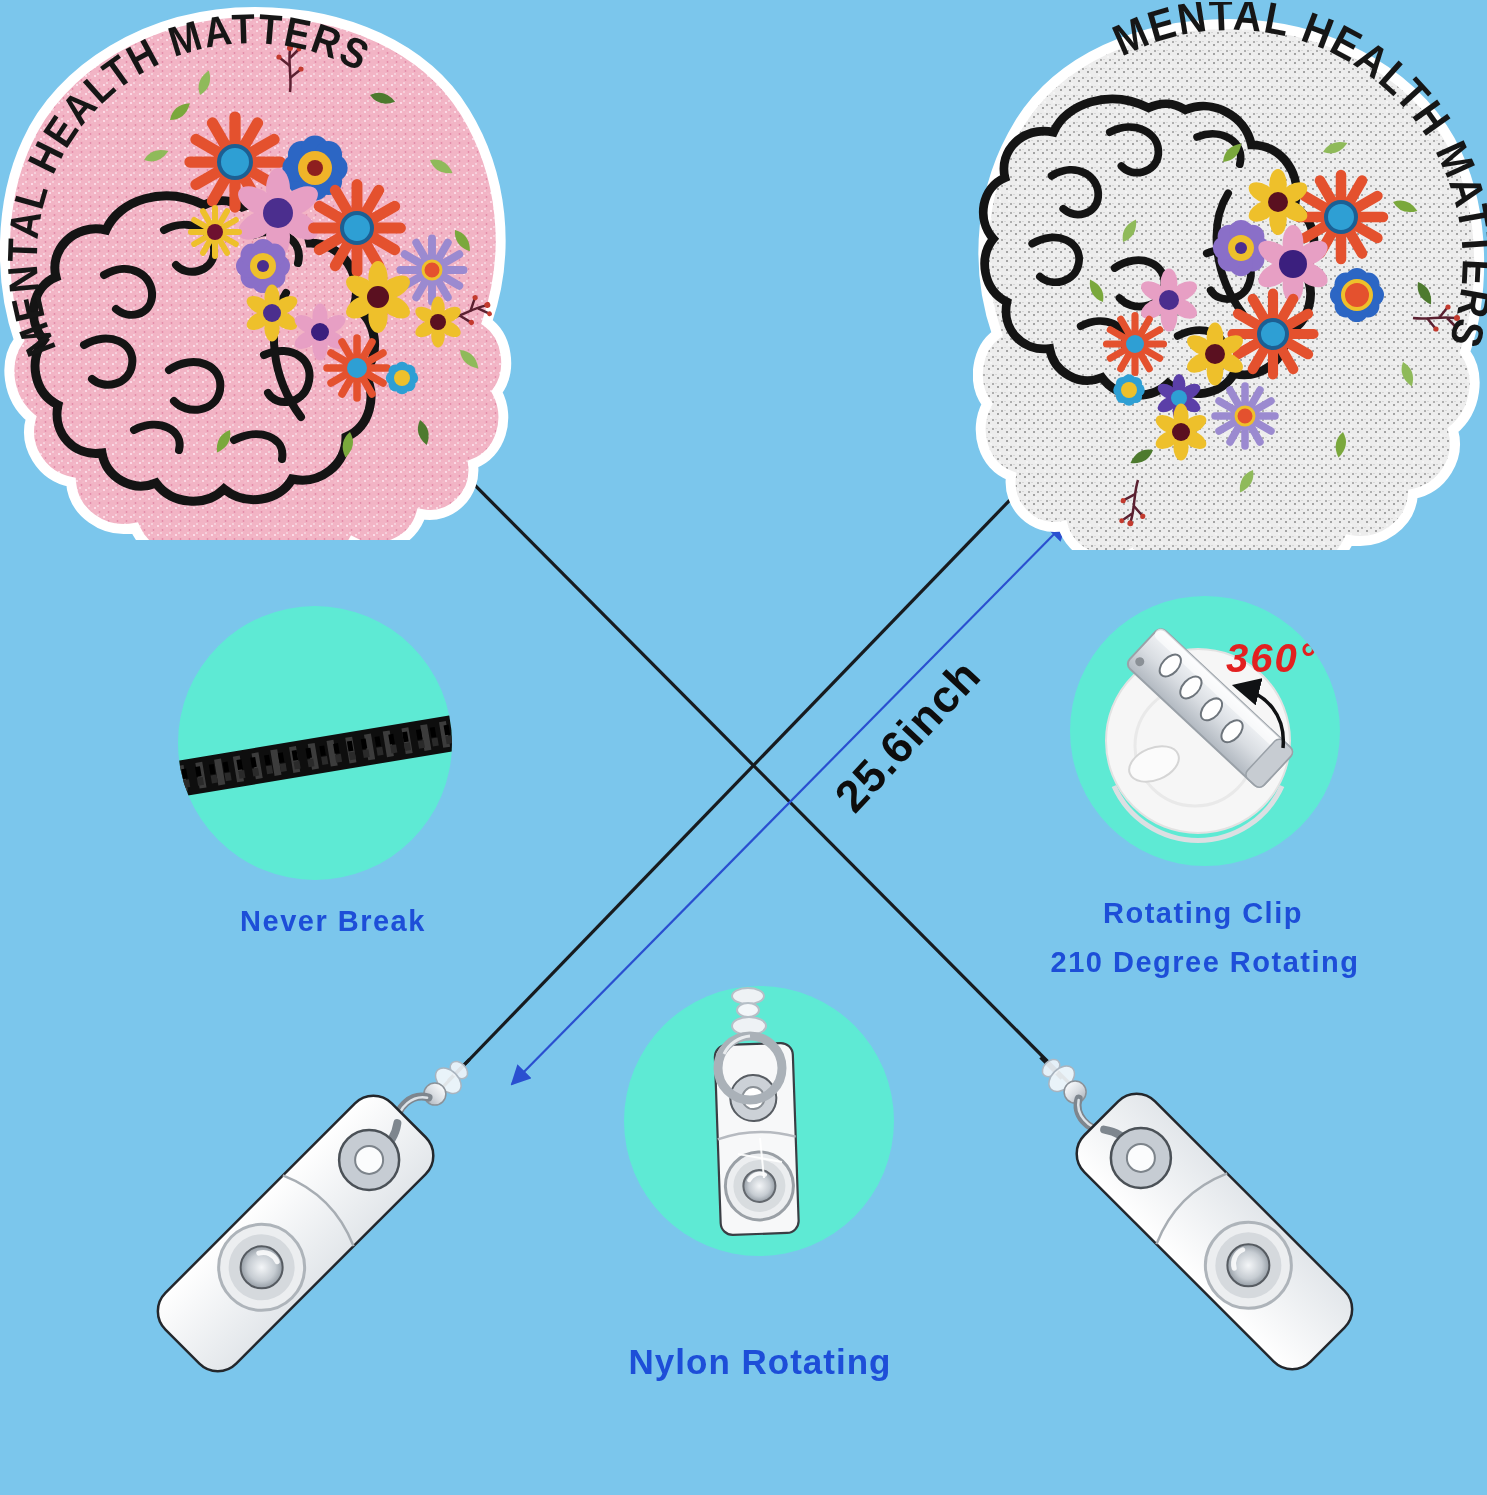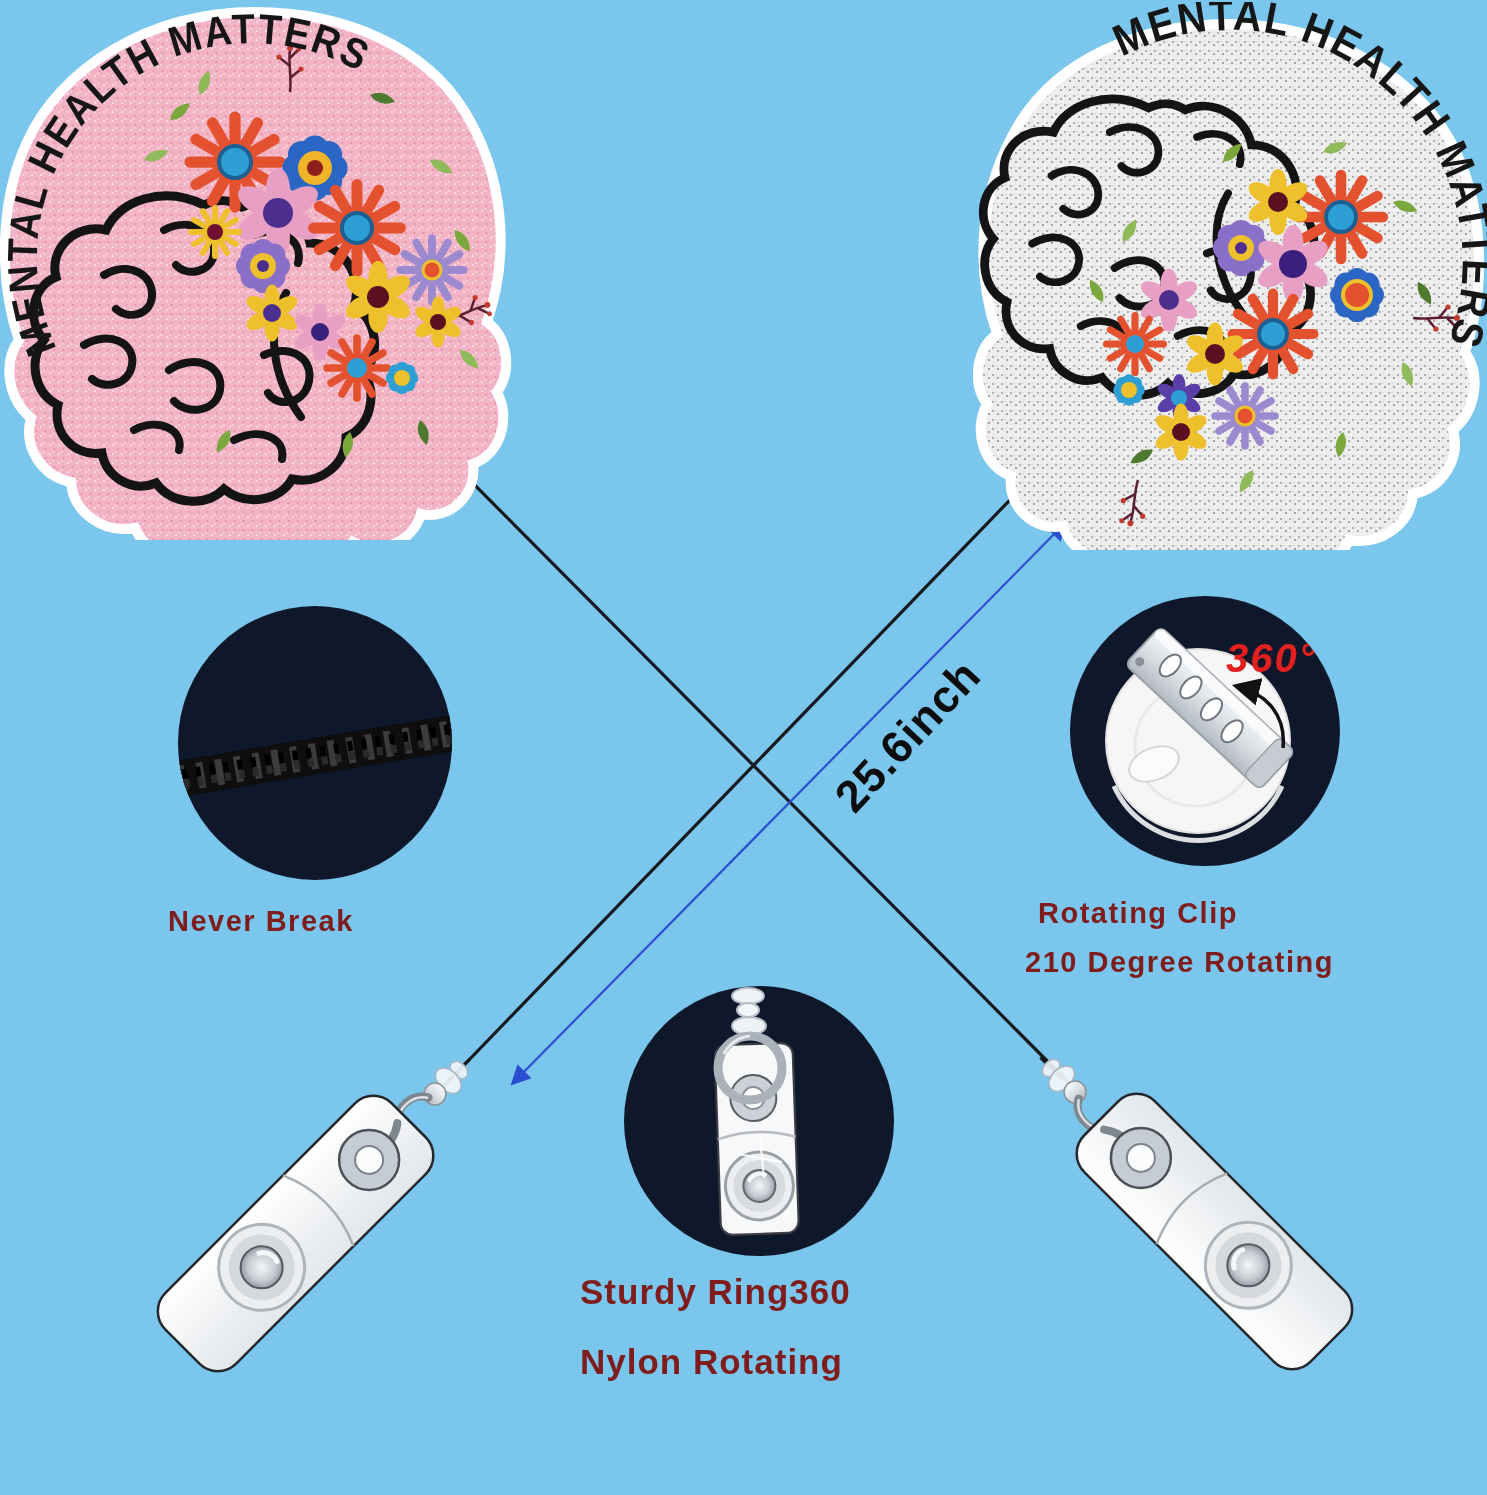--- a/index.html
+++ b/index.html
@@ -1,20 +1,20 @@
 <!DOCTYPE html>
 <html><head>
 <meta charset="utf-8">
 <style>
   html,body { margin:0; padding:0; }
   .stage { position:relative; width:1487px; height:1495px; background:#7bc6ec;
            overflow:hidden; font-family:"Liberation Sans", sans-serif; }
   svg.abs { position:absolute; }
-  .wcircle { position:absolute; background:#0f172a; border-radius:50%; overflow:hidden; }
-  .caption { position:absolute; text-align:left; font-weight:bold; color:#7f1d1d; letter-spacing:1.5px; }
+  .wcircle { position:absolute; background:#5eead4; border-radius:50%; overflow:hidden; }
+  .caption { position:absolute; text-align:center; font-weight:bold; color:#1d4ed8; letter-spacing:1.5px; }
   .cap29 { font-size:29px; }
   .cap36 { font-size:35px; letter-spacing:1px; }
   .measure { position:absolute; left:788px; top:710px; width:240px; text-align:center;
              font-size:45px; font-weight:bold; color:#0d0d0d; letter-spacing:1px;
              transform:rotate(-47deg); }
   .deg360 { position:absolute; left:156px; top:40px; font-size:40px; font-weight:bold;
             color:#e32020; letter-spacing:2px; font-style:italic; }
   .arcText { font-weight:600; fill:#161616; letter-spacing:2px; }
 </style>
 </head>
@@ -309,16 +309,15 @@
 
   <svg class="abs" style="left:1000px;top:1020px" width="487" height="475" viewBox="0 0 487 475">
     <use href="#strapClip" transform="translate(73,70) rotate(-45)"></use>
   </svg>
 
   <div class="caption cap29" style="left:168px;top:905px;width:330px">Never Break</div>
 
   <div class="caption cap29" style="left:1038px;top:897px;width:330px">Rotating Clip</div>
   <div class="caption cap29" style="left:1025px;top:946px;width:360px">210 Degree Rotating</div>
 
-  <div class="caption cap36" style="left:580px;top:1272px;width:360px">Sturdy Ring360</div>
   <div class="caption cap36" style="left:580px;top:1342px;width:360px">Nylon Rotating</div>
 
 </div>
 
 </body></html>

